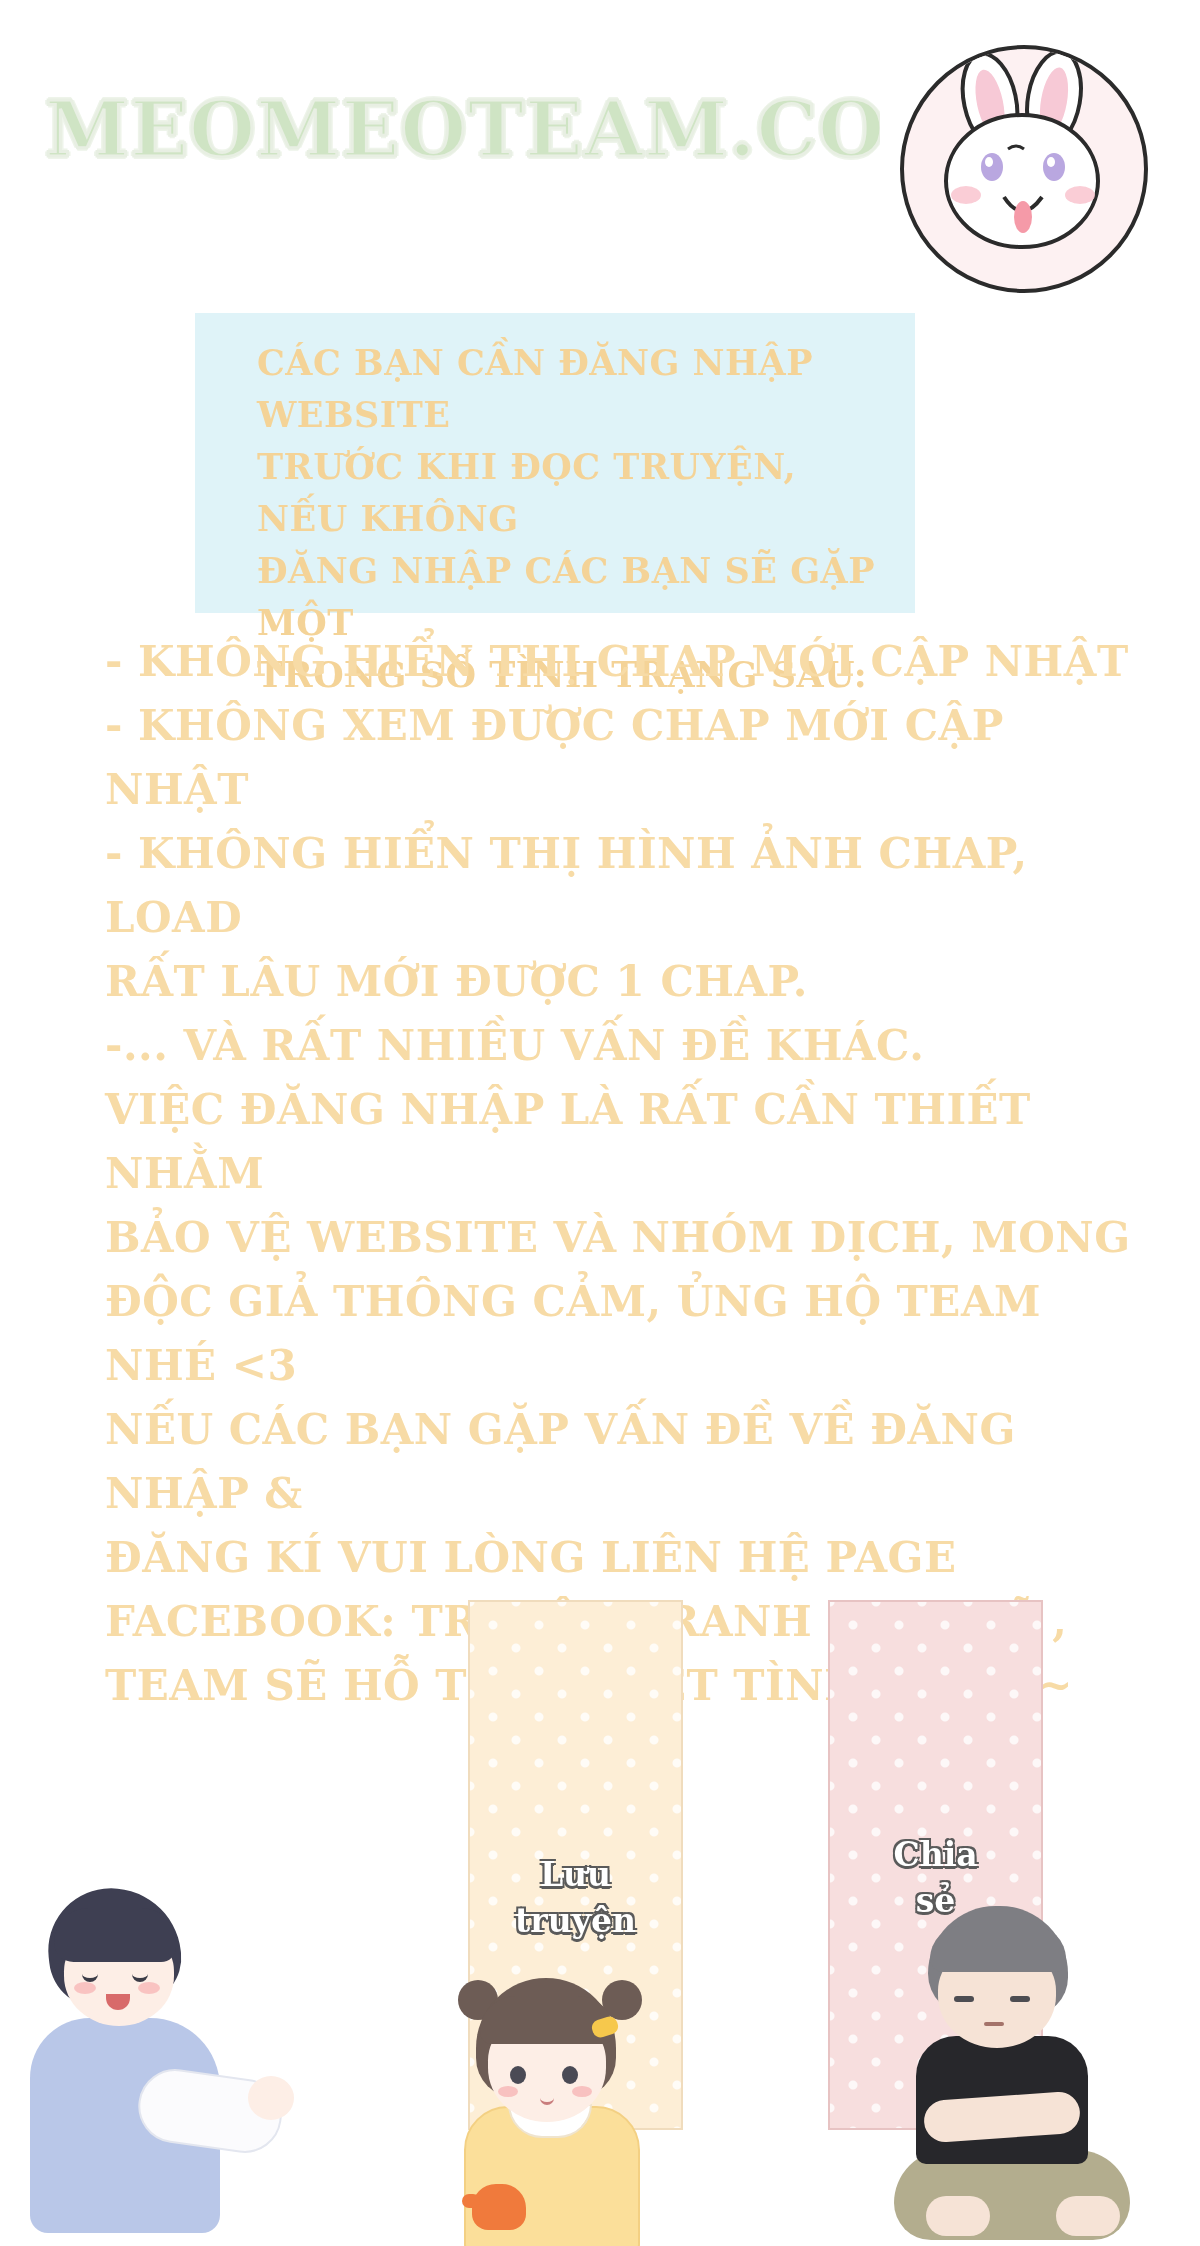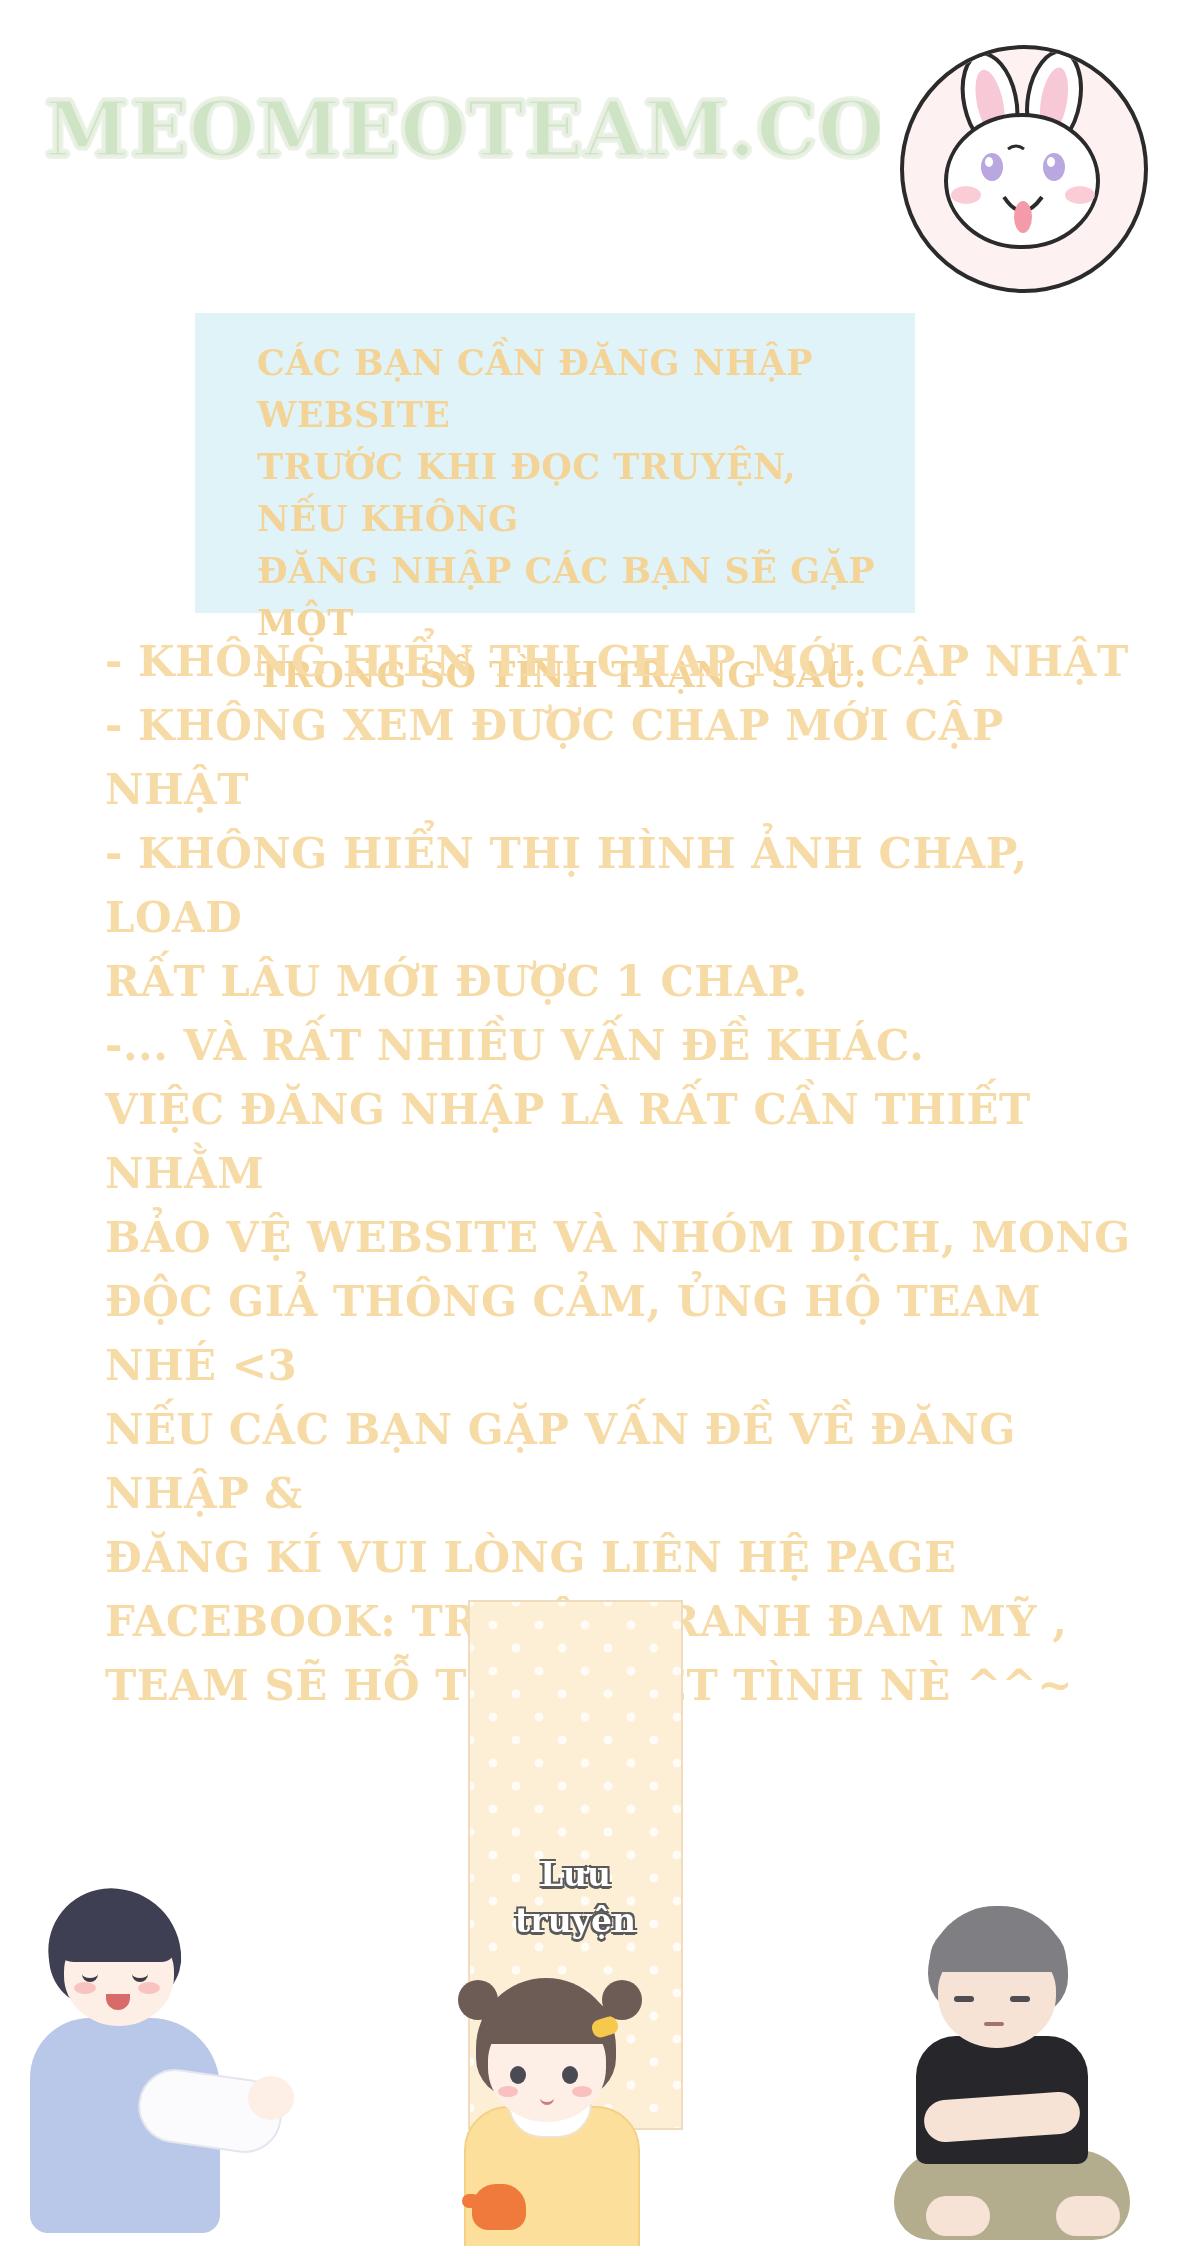--- a/index.html
+++ b/index.html
@@ -365,20 +365,24 @@
 TEAM SẼ HỖ TRỢ NHIỆT TÌNH NÈ ^^~</div>
 
 <div class="cards">
 
 
   <div class="card card-cream">
     <div class="card-label label-cream">Lưu
 truyện</div>
   </div>
 
+  <div class="card card-pink">
+    <div class="card-label label-pink">Chia
+sẻ</div>
+  </div>
 
   <div class="char char-boy">
     <div class="boy-body"></div>
     <div class="boy-hair"></div>
     <div class="boy-face"></div>
     <div class="boy-fringe"></div>
     <div class="boy-cheek l"></div>
     <div class="boy-cheek r"></div>
     <div class="boy-eye l"></div>
     <div class="boy-eye r"></div>

